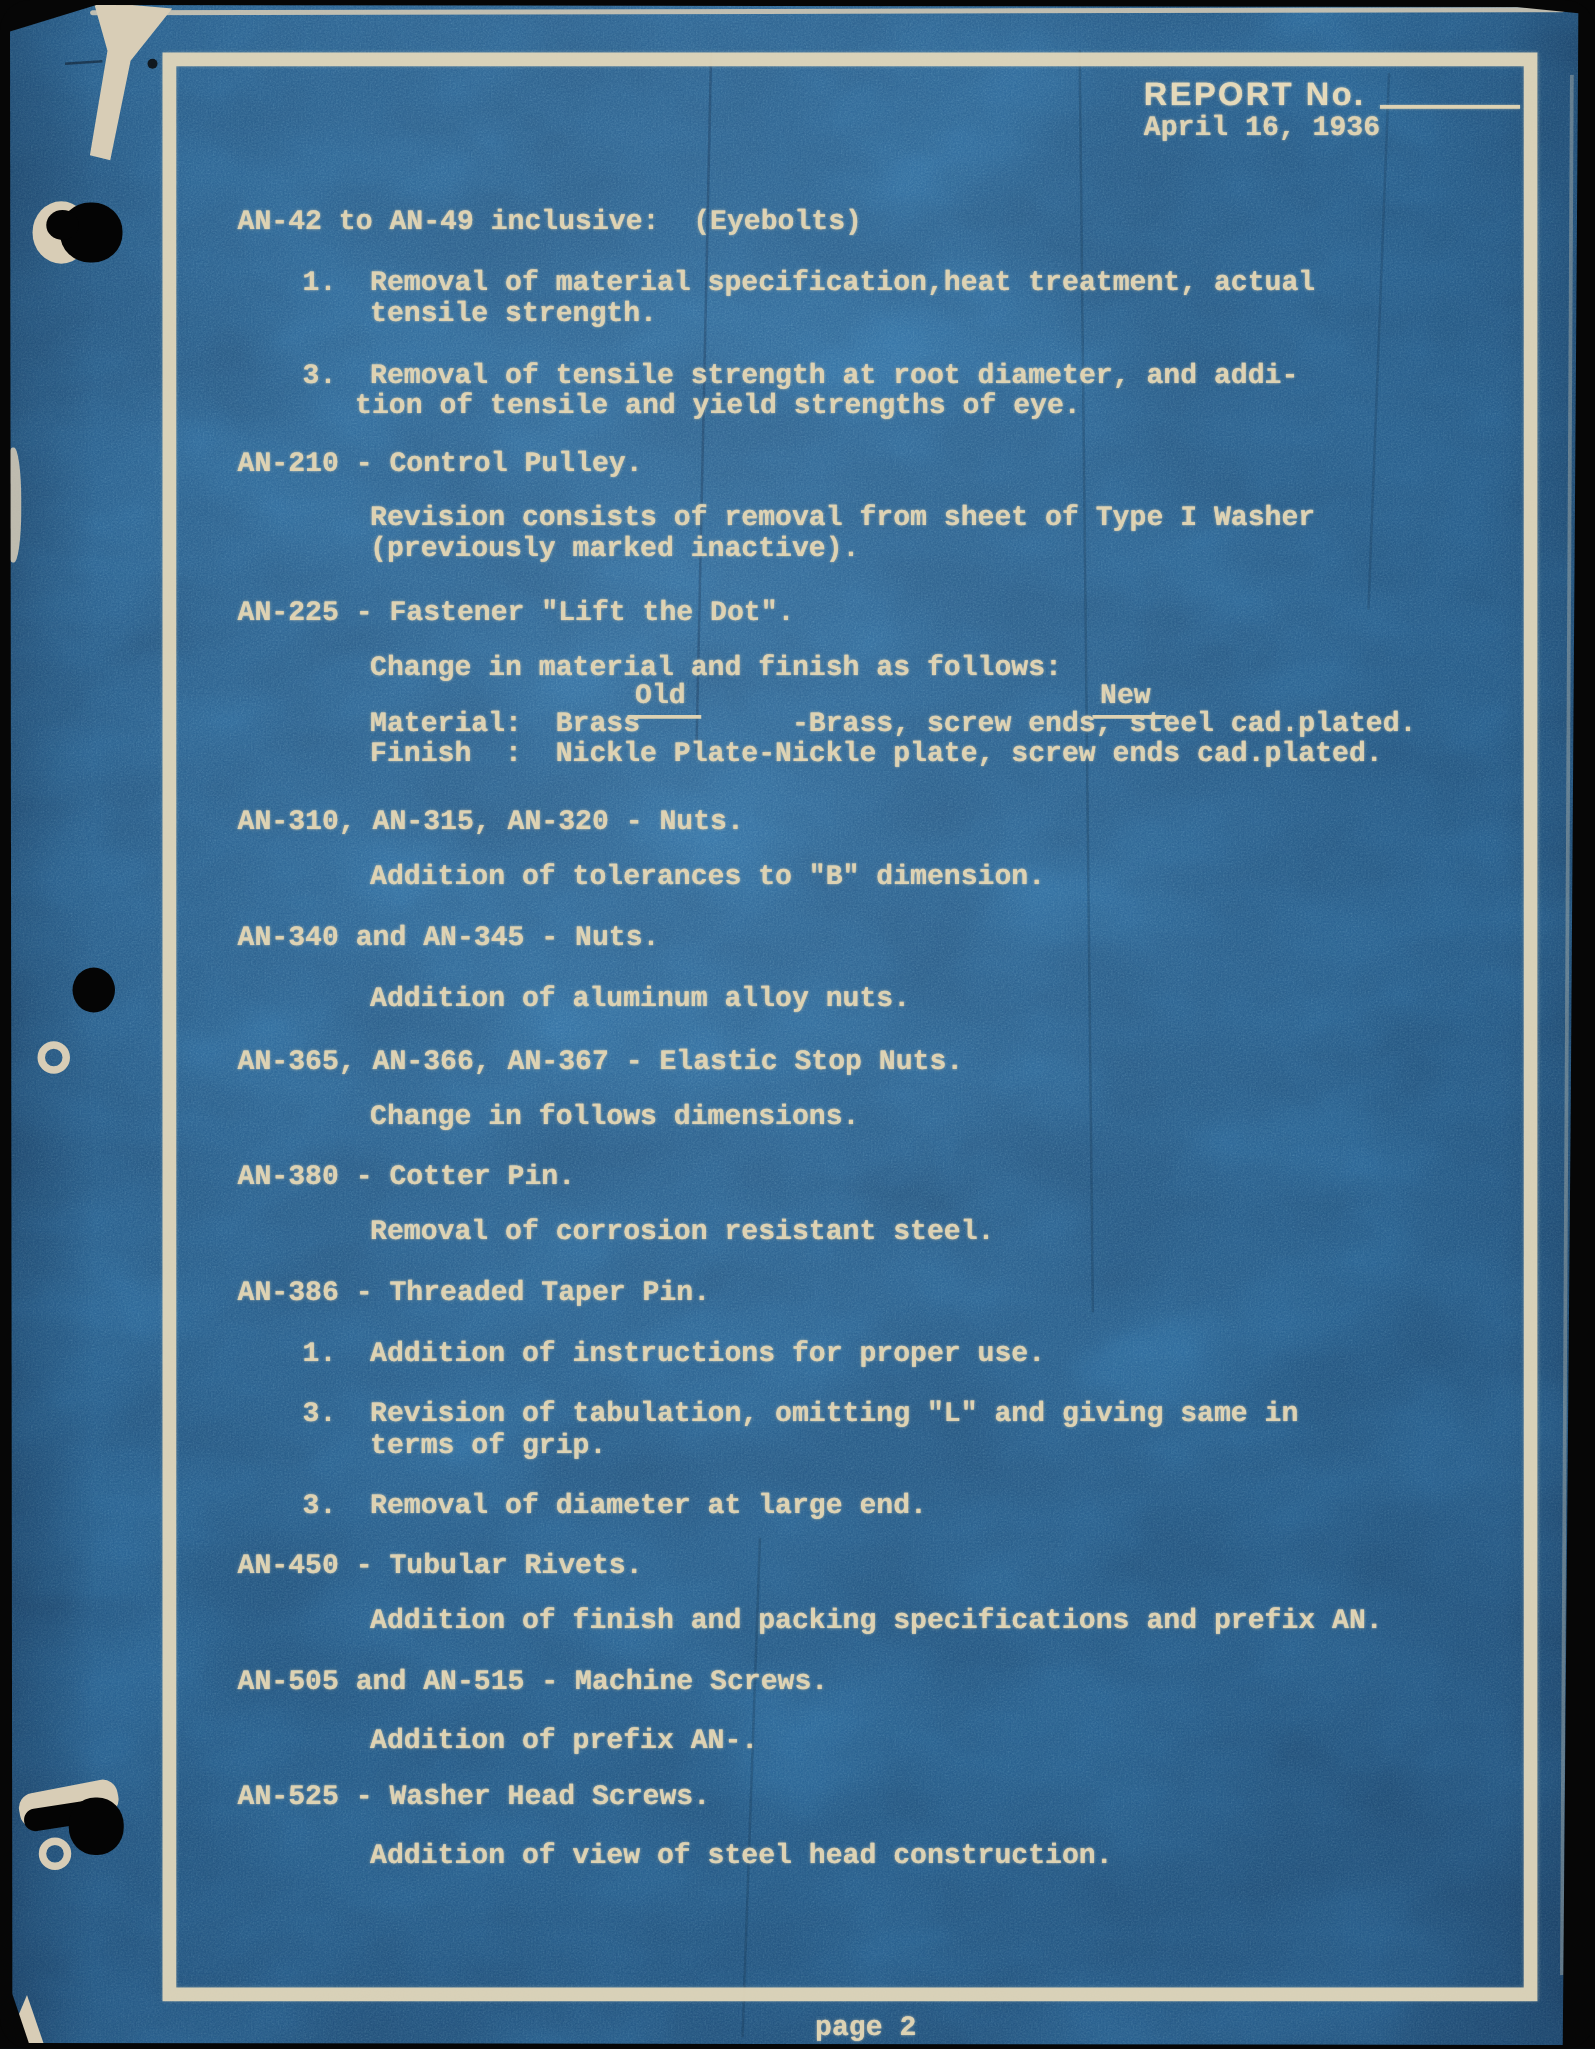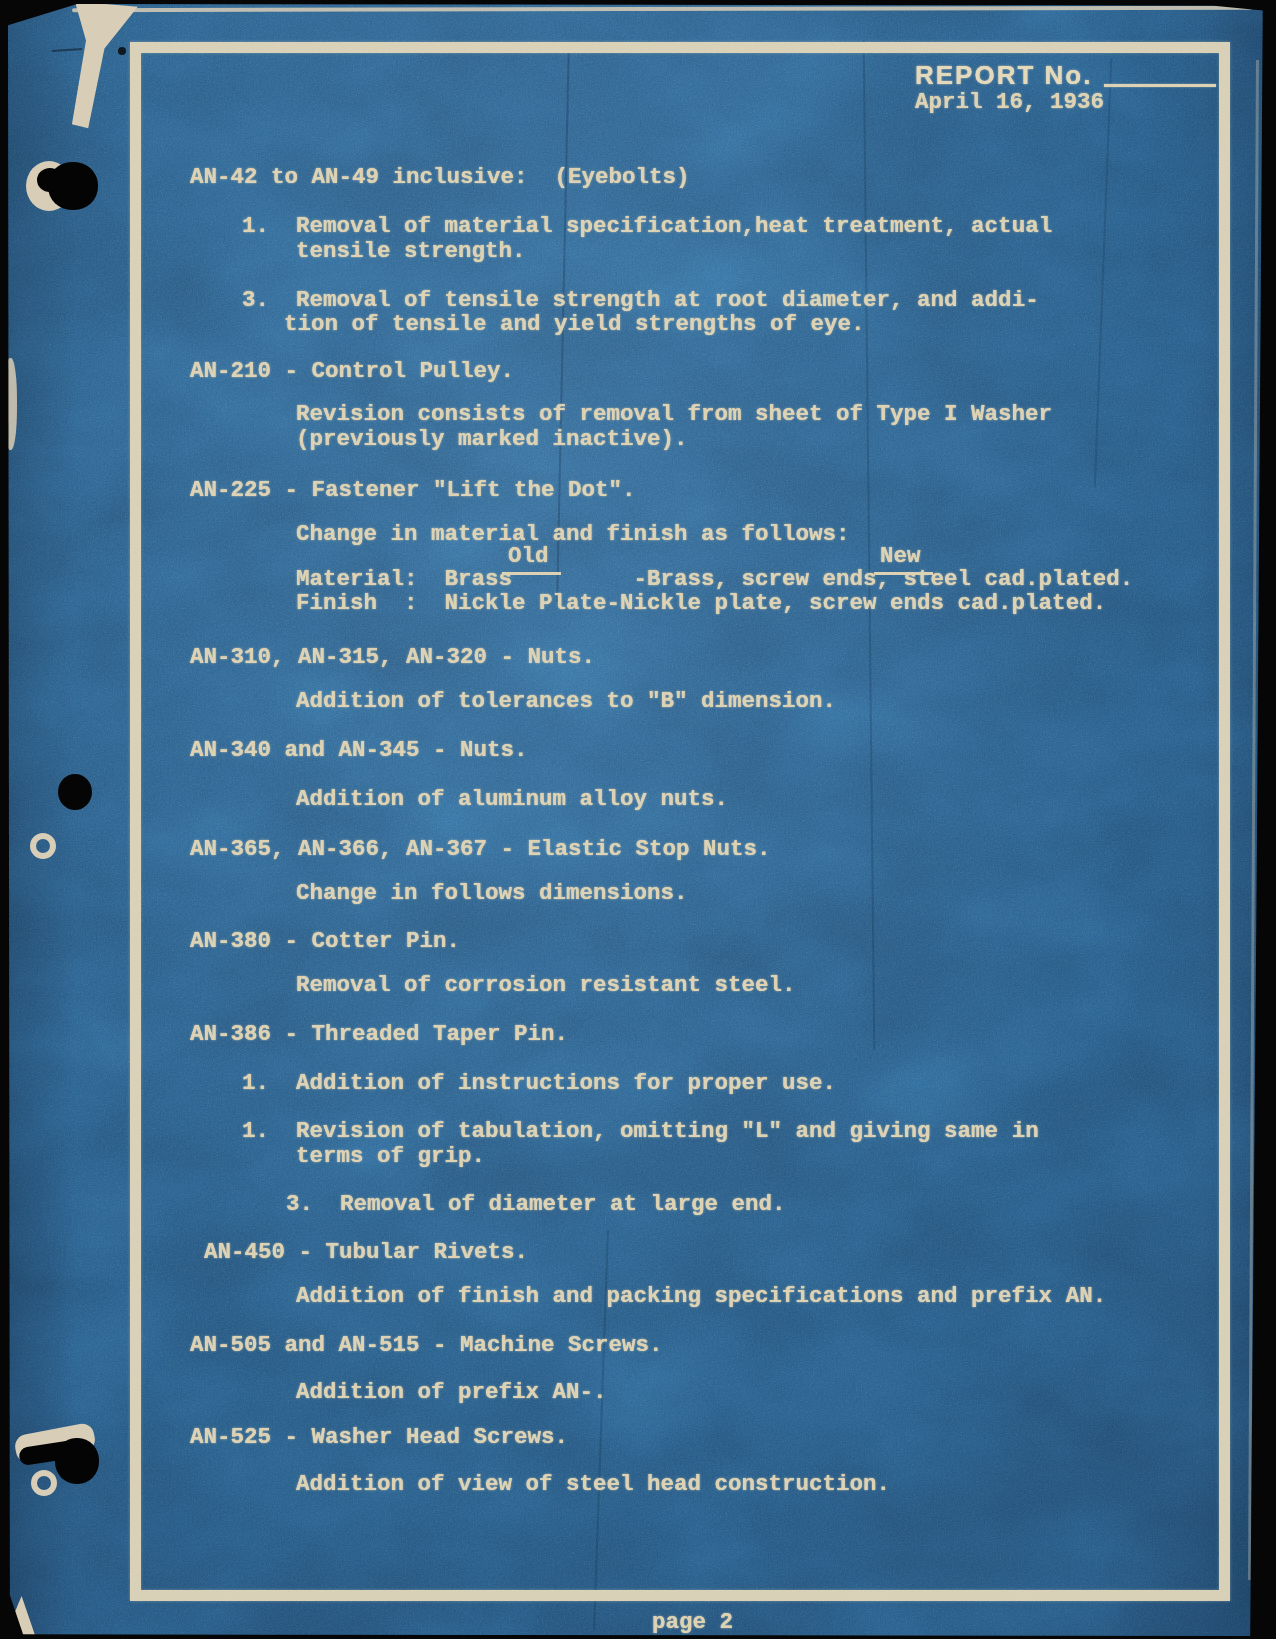--- a/index.html
+++ b/index.html
@@ -149,24 +149,24 @@
           <div class="line h" style="left: 190px; top: 645px;">AN-310, AN-315, AN-320 - Nuts.</div>
           <div class="line i" style="left: 296px; top: 689px;">Addition of tolerances to "B" dimension.</div>
           <div class="line h" style="left: 190px; top: 738px;">AN-340 and AN-345 - Nuts.</div>
           <div class="line i" style="left: 296px; top: 787px;">Addition of aluminum alloy nuts.</div>
           <div class="line h" style="left: 190px; top: 837px;">AN-365, AN-366, AN-367 - Elastic Stop Nuts.</div>
           <div class="line i" style="left: 296px; top: 881px;">Change in follows dimensions.</div>
           <div class="line h" style="left: 190px; top: 929px;">AN-380 - Cotter Pin.</div>
           <div class="line i" style="left: 296px; top: 973px;">Removal of corrosion resistant steel.</div>
           <div class="line h" style="left: 190px; top: 1022px;">AN-386 - Threaded Taper Pin.</div>
           <div class="line n" style="left: 242px; top: 1071px;">1.  Addition of instructions for proper use.</div>
-          <div class="line n" style="left: 242px; top: 1119px;">1.  Revision of tabulation, omitting "L" and giving same in</div>
+          <div class="line n" style="left: 242px; top: 1119px;">3.  Revision of tabulation, omitting "L" and giving same in</div>
           <div class="line i" style="left: 296px; top: 1144px;">terms of grip.</div>
-          <div class="line n" style="left: 242px; top: 1192px; margin-left: 44px;">3.  Removal of diameter at large end.</div>
-          <div class="line h" style="left: 204px; top: 1240px; font-family: Liberation Mono, monospace;">AN-450 - Tubular Rivets.</div>
+          <div class="line n" style="left: 242px; top: 1192px;">3.  Removal of diameter at large end.</div>
+          <div class="line h" style="left: 190px; top: 1240px; font-family: Liberation Mono, monospace;">AN-450 - Tubular Rivets.</div>
           <div class="line i" style="left: 296px; top: 1284px;">Addition of finish and packing specifications and prefix AN.</div>
           <div class="line h" style="left: 190px; top: 1333px;">AN-505 and AN-515 - Machine Screws.</div>
           <div class="line i" style="left: 296px; top: 1380px;">Addition of prefix AN-.</div>
           <div class="line h" style="left: 190px; top: 1425px;">AN-525 - Washer Head Screws.</div>
           <div class="line i" style="left: 296px; top: 1472px;">Addition of view of steel head construction.</div>
         </div>
 
       <div class="line page-num">page 2</div>
 
       <div class="tear-tl"></div>

